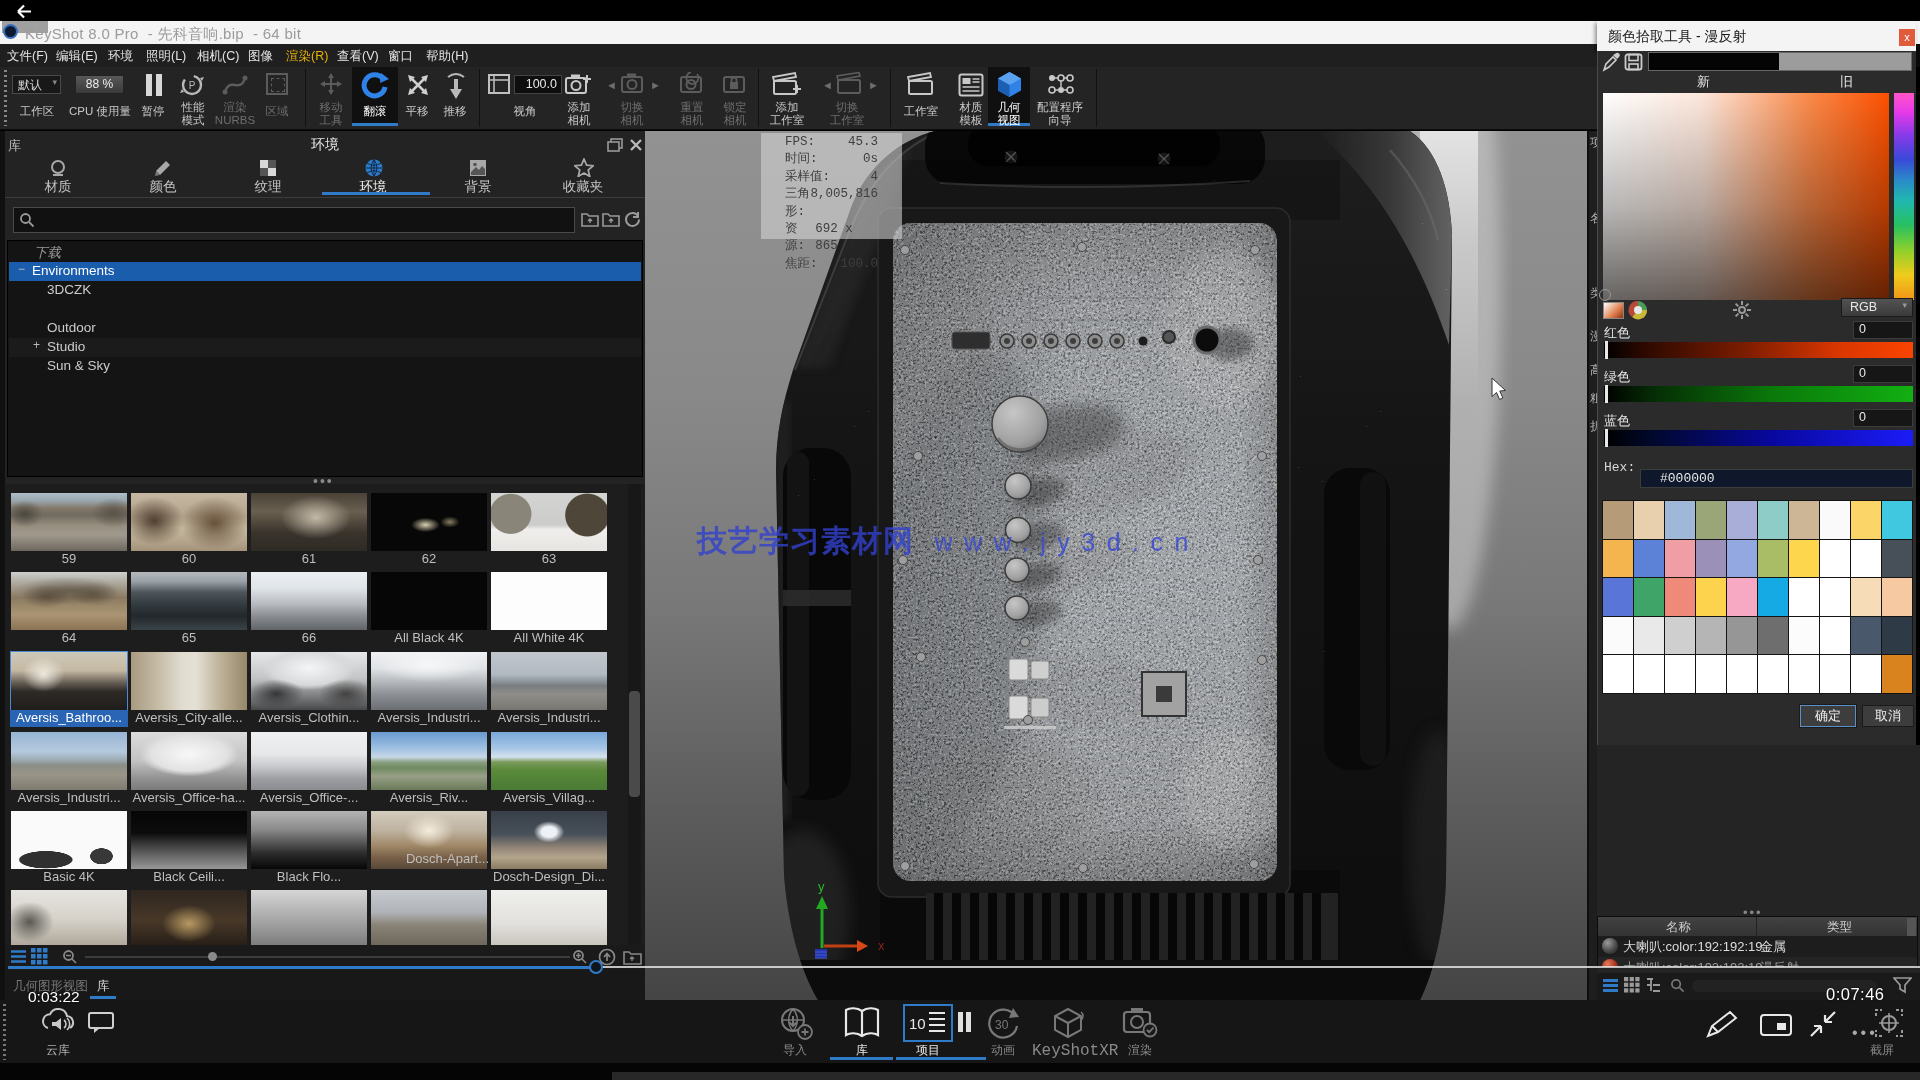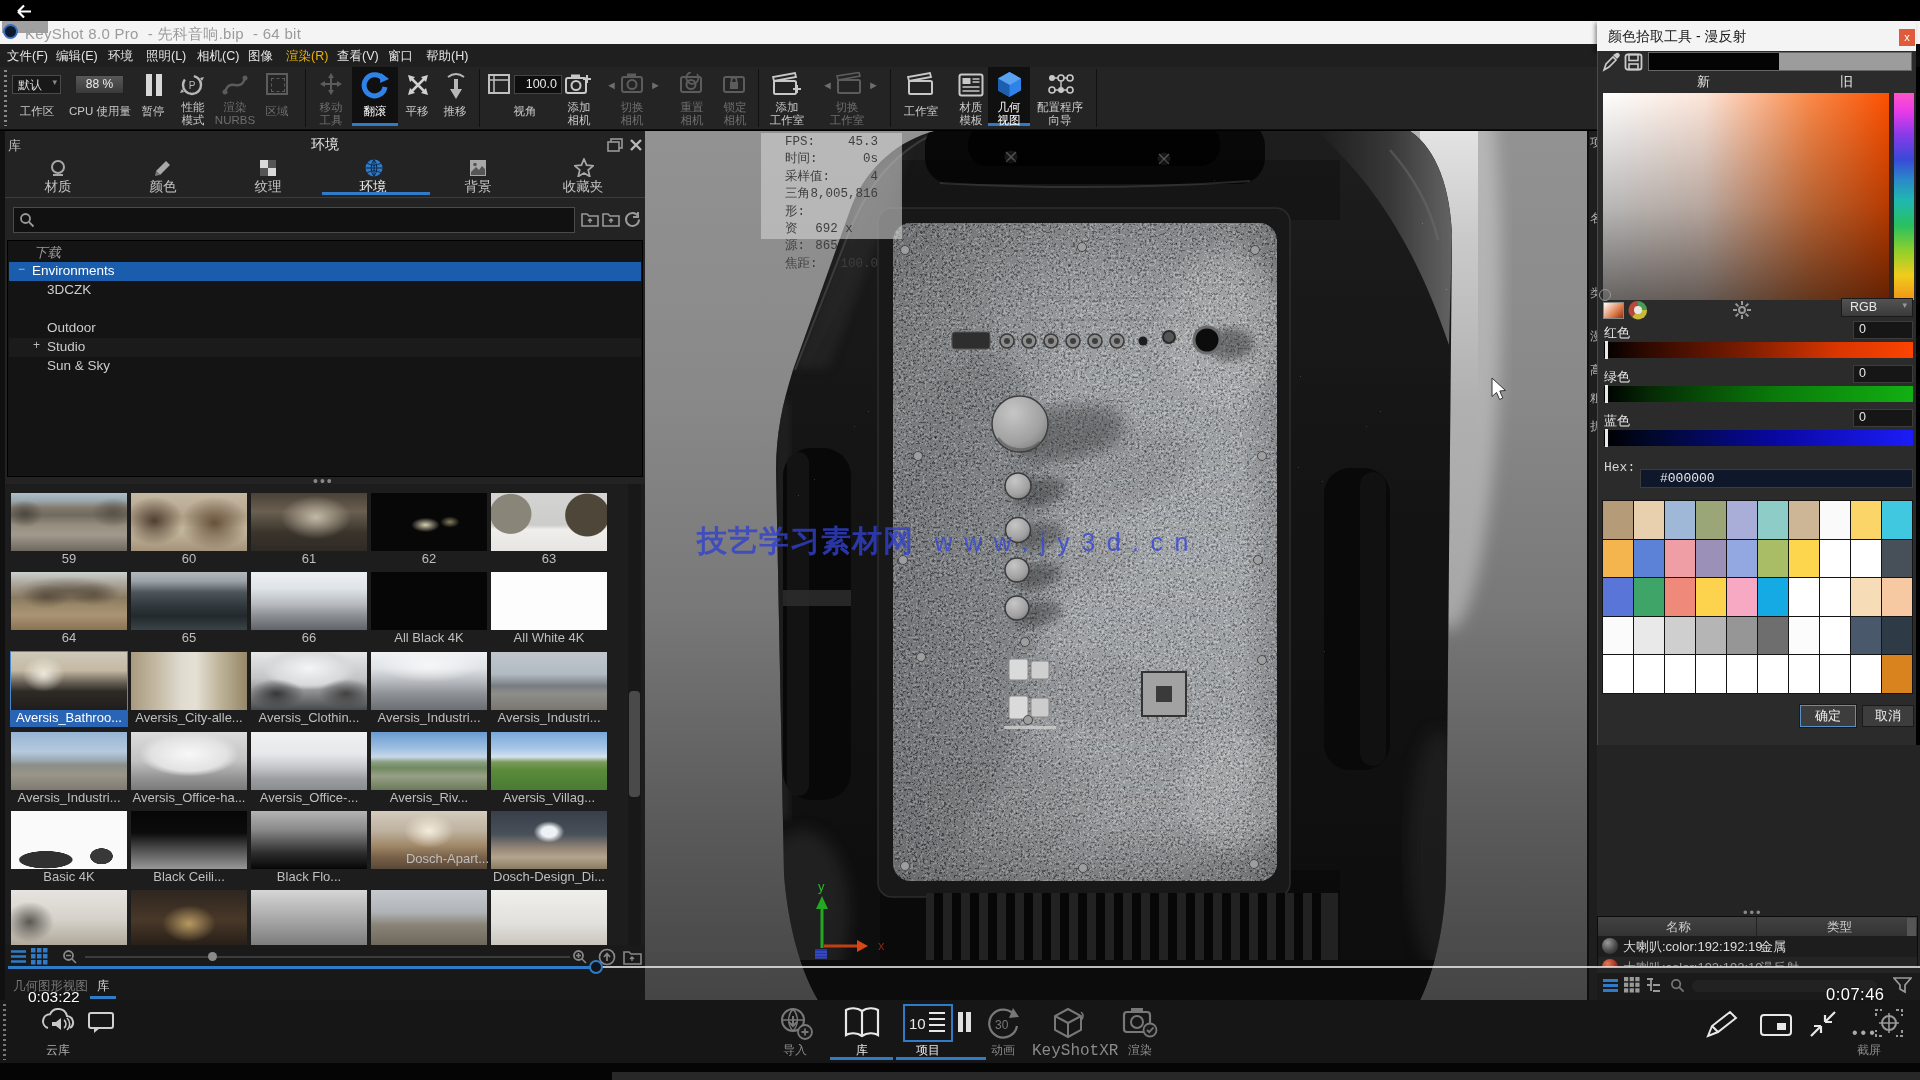--- a/index.html
+++ b/index.html
@@ -863,21 +863,21 @@
       </svg>
       <svg style="position:absolute;left:1808px;top:10px;" width="30" height="28" viewBox="0 0 30 28">
         <path d="M27 2 L17 12 M17 12 v-7 M17 12 h7 M3 26 L13 16 M13 16 v7 M13 16 h-7" stroke="#e8e8e8" stroke-width="2.2" fill="none"></path>
       </svg>
       <div style="position:absolute;left:1852px;top:24px;color:#aaa;font-size:16px;letter-spacing:3px;">•••</div>
       <svg style="position:absolute;left:1872px;top:6px;" width="34" height="34" viewBox="0 0 34 34">
         <path d="M4 10 V4 H10 M24 4 H30 V10 M30 24 V30 H24 M10 30 H4 V24" fill="none" stroke="#999" stroke-width="2" stroke-dasharray="3 2"></path>
         <circle cx="17" cy="17" r="7" fill="none" stroke="#999" stroke-width="2"></circle>
         <path d="M17 7 v20 M7 17 h20" stroke="#999" stroke-width="1.6"></path>
       </svg>
-      <div style="position:absolute;left:1857px;top:42px;width:50px;text-align:left;font-size:12px;color:#8a8a8a;">截屏</div>
+      <div style="position:absolute;left:1857px;top:42px;width:50px;text-align:center;font-size:12px;color:#8a8a8a;">截屏</div>
     </div>
 <div class="abs" style="left:0;top:1063px;width:1920px;height:17px;background:#050505;"></div>
 <div class="abs" style="left:612px;top:1072px;width:1308px;height:8px;background:#282828;"></div>
 
 <div class="abs" style="left:600px;top:966px;width:1320px;height:2px;background:rgba(235,235,235,.8);z-index:50;"></div>
 <div class="abs" style="left:8px;top:965.5px;width:584px;height:3.5px;background:#2f7bc8;z-index:50;"></div>
 <div class="abs" style="left:589px;top:960px;width:14px;height:14px;border-radius:50%;border:2.5px solid #2f7bc8;background:#10151c;box-sizing:border-box;z-index:51;"></div>
 <div class="abs" style="left:28px;top:988px;font-size:15.5px;color:#fff;z-index:52;text-shadow:0 0 2px #000;">0:03:22</div>
 <div class="abs" style="left:1826px;top:985px;font-size:16.5px;color:#fff;z-index:52;text-shadow:0 0 2px #000;letter-spacing:.5px;">0:07:46</div>
 </div>

